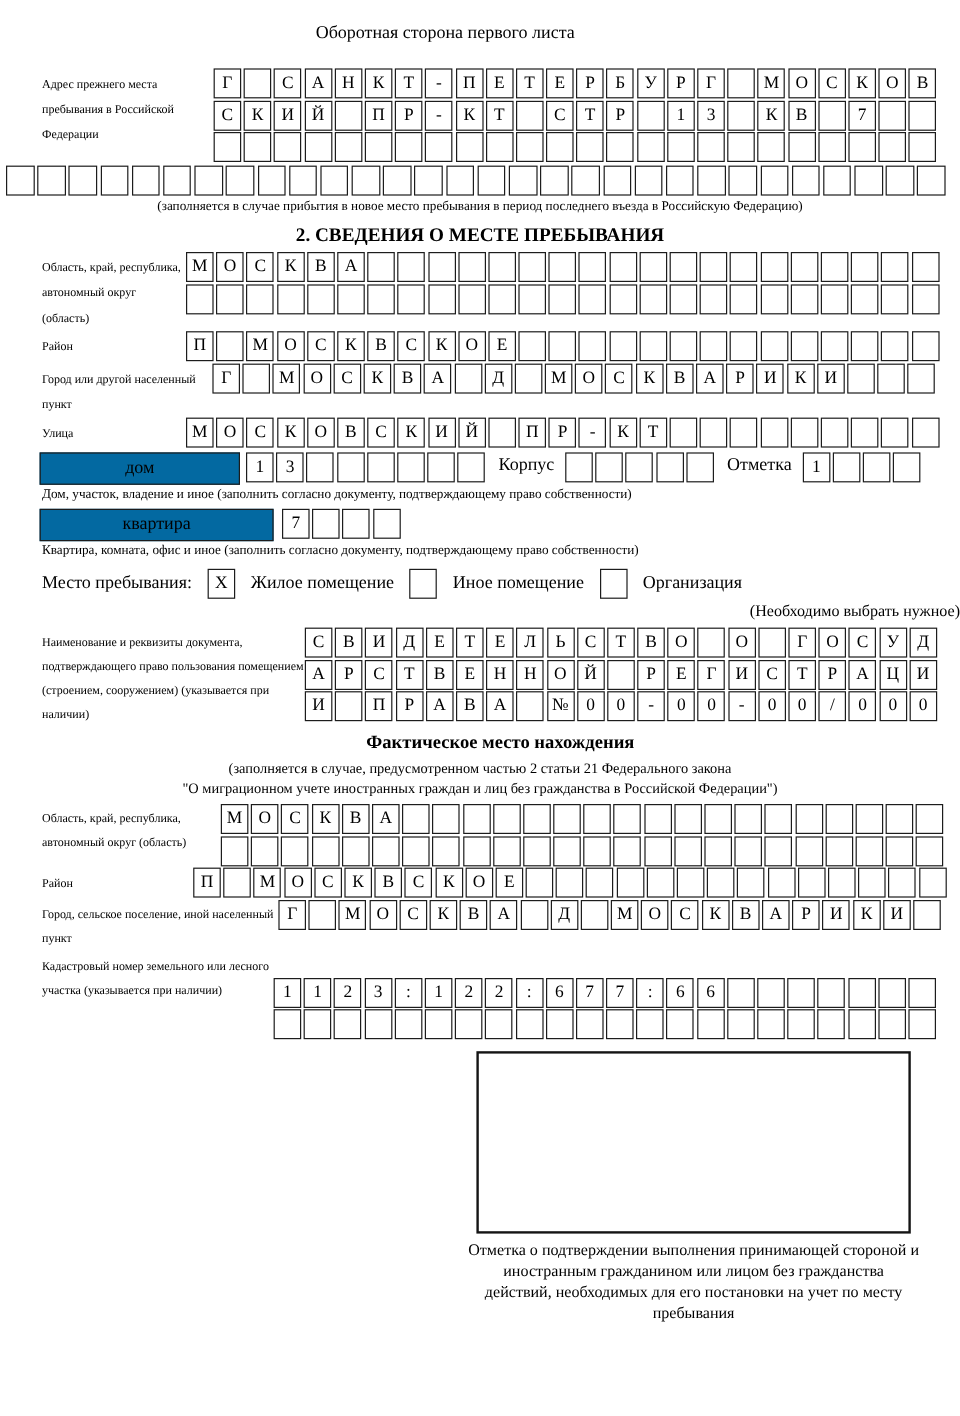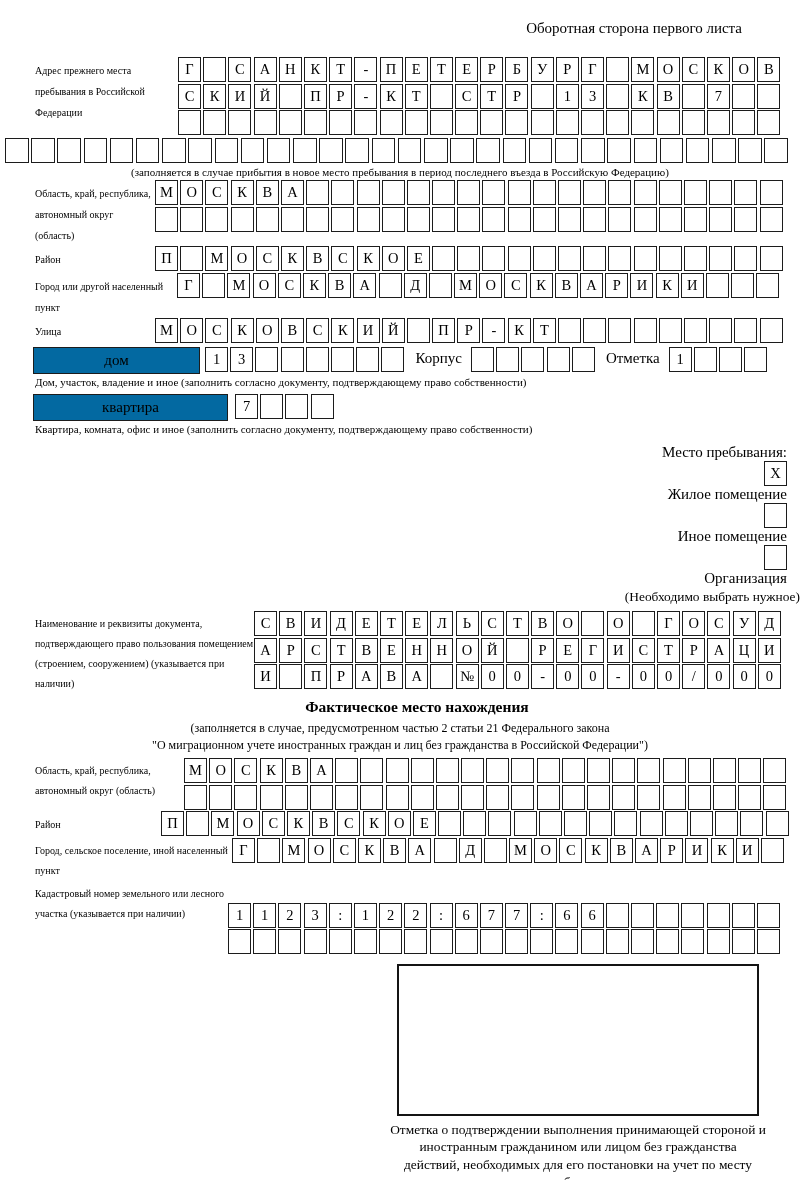--- a/index.html
+++ b/index.html
@@ -2,21 +2,21 @@
 <html><head>
 <meta charset="utf-8">
 <style>
   html,body{margin:0;padding:0;background:#fff;color:#000;}
   body{
     width:800px;height:1180px;overflow:hidden;
     font-family:"Liberation Serif","DejaVu Serif",serif;
     font-size:15px;
   }
   .page{position:relative;width:800px;height:1180px;}
-  .hdr{margin:20px 58px 0 0;text-align:right;font-size:15px;}
+  .hdr{margin:20px 58px 0 0;text-align:center;font-size:15px;}
   .field{display:flex;align-items:flex-start;margin-left:35px;}
   .flabel{flex:none;line-height:21px;font-size:10px;padding-top:3px;}
   .w143{width:143px}.w120{width:120px}.w142{width:142px}
   .w219{width:219px}.w149{width:149px}.w126{width:126px}.w197{width:197px}.w193{width:193px}
   .cellcol{display:flex;flex-direction:column;}
   .boxrow{display:flex;margin-bottom:1.5px;}
   .cell{
     flex:none;box-sizing:border-box;width:23px;height:25px;margin-right:2.2px;
     border:1.6px solid #1c1c1c;display:inline-flex;align-items:center;justify-content:center;
     font-size:14.5px;background:#fff;
@@ -27,21 +27,21 @@
   .center{text-align:center;}
   .sec-title{text-align:center;font-weight:bold;font-size:16px;margin-top:8px;margin-bottom:4px;}
   .widebox{
     flex:none;box-sizing:border-box;border:1.9px solid #1c1c1c;height:27px;
     display:inline-flex;align-items:center;justify-content:center;font-size:15px;background:#0369a1;
   }
   .wb163{width:167px;margin-right:5px;}
   .wb197{width:195px;margin-right:7px;}
   .inline-label{flex:none;padding:3px 9px 0 9px;font-size:15px;}
   .hrow{display:flex;align-items:flex-start;margin-left:33px;margin-top:3px;}
-  .place-row{display:flex;align-items:flex-end;margin-left:35px;margin-top:7px;flex-direction:column;}
+  .place-row{display:flex;align-items:center;margin-left:35px;margin-top:7px;}
   .place-row .lab{margin-right:13px;}
   .place-row .cb{margin:0 13px 0 0;}
   .choose-note{font-size:13.4px;margin-left:230px;margin-top:2px;text-align:right;}
   .fact-title{text-align:center;font-weight:bold;font-size:15.5px;margin-top:4px;margin-bottom:4px;padding-left:34px;}
   .fact-note{text-align:center;font-size:12px;line-height:17px;}
   .mt4{margin-top:4px}.mt6{margin-top:6px}
   .cells-offset{margin-top:22px;}
   .stamp-box{
     box-sizing:border-box;margin:8px 0 0 397px;width:362px;height:152px;
     border:2px solid #141414;background:#fff;
@@ -168,20 +168,21 @@
       <span class="cell"></span>
       <span class="cell"></span>
       <span class="cell"></span>
       <span class="cell"></span>
       <span class="cell"></span>
       <span class="cell"></span>
       <span class="cell"></span>
     </div>
   <div class="note center">(заполняется в случае прибытия в новое место пребывания в период последнего въезда в Российскую Федерацию)</div>
 
+  <div class="sec-title">2. СВЕДЕНИЯ О МЕСТЕ ПРЕБЫВАНИЯ</div>
 
   <div class="field">
     <div class="flabel w120">Область, край, республика, автономный округ (область)</div>
     <div class="cellcol">
       <div class="boxrow">
           <span class="cell">М</span>
           <span class="cell">О</span>
           <span class="cell">С</span>
           <span class="cell">К</span>
           <span class="cell">В</span>

